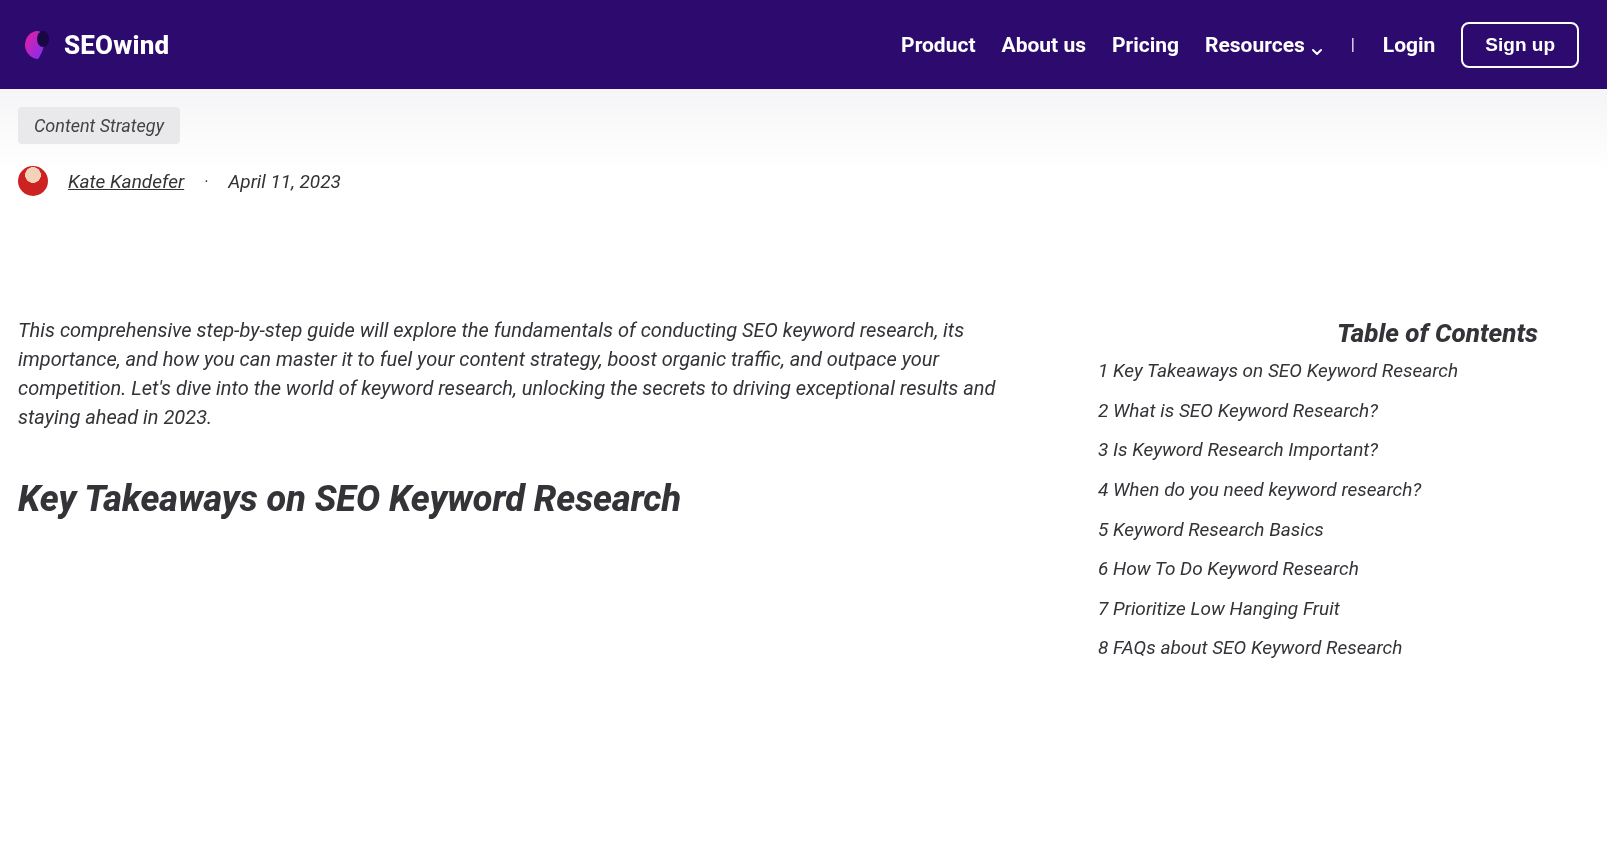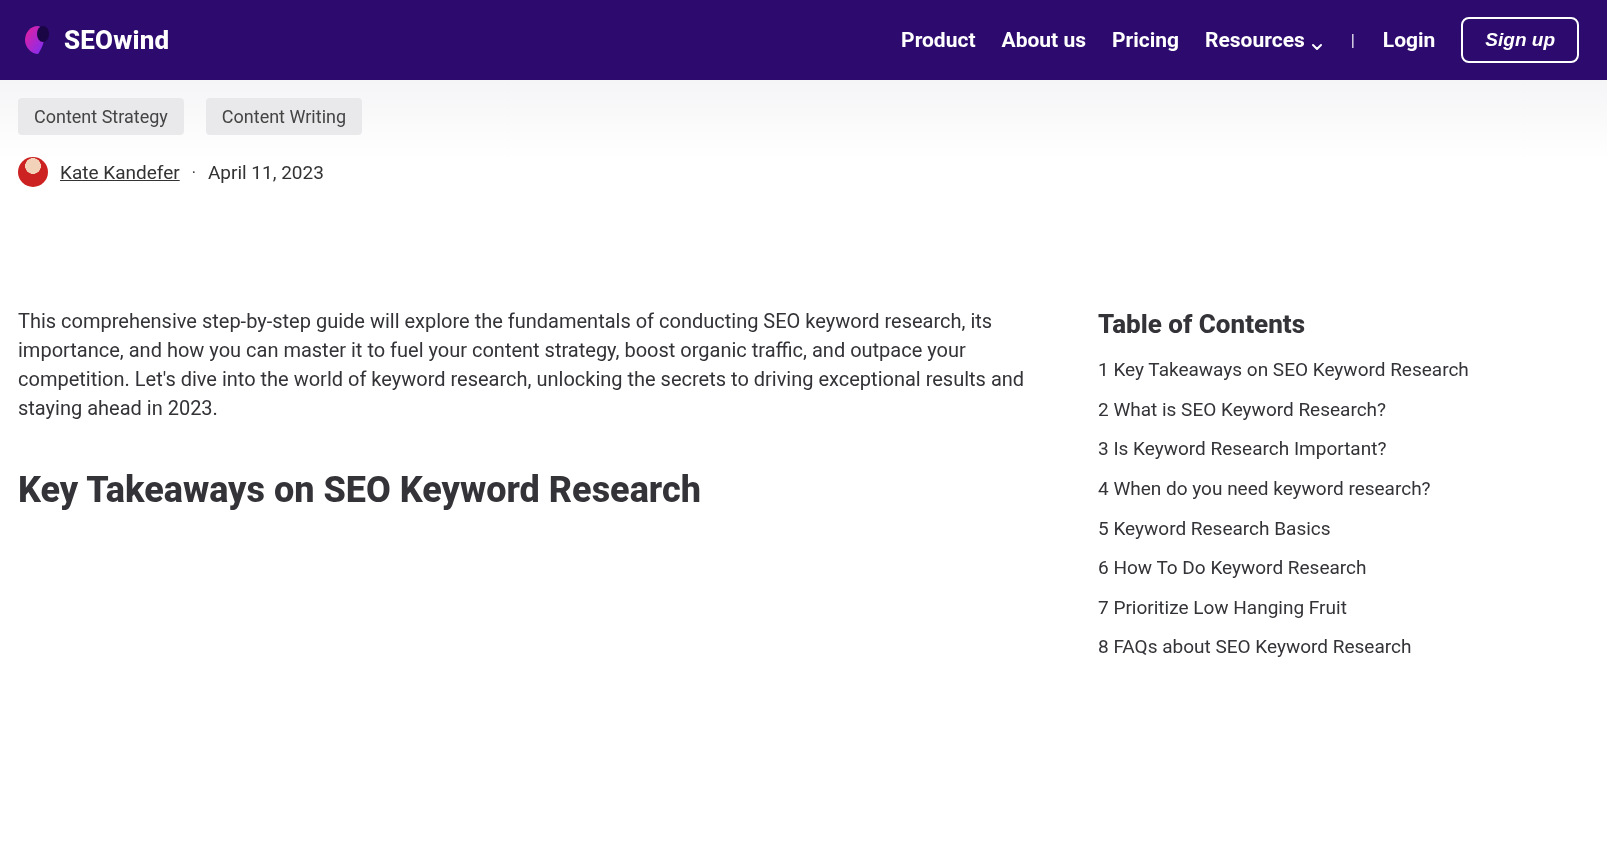--- a/index.html
+++ b/index.html
@@ -3,21 +3,21 @@
 <meta charset="utf-8">
 <style>
 * { margin: 0; padding: 0; box-sizing: border-box; }
 body {
   font-family: -apple-system, BlinkMacSystemFont, "Segoe UI", Roboto, "Helvetica Neue", Arial, sans-serif;
   color: #2d2d2d;
   background: #fff;
 }
 .header {
   background: #2c0a6e;
-  height: 80px;
+  height: 89px;
   display: flex;
   align-items: center;
   justify-content: space-between;
   padding: 0 28px 0 22px;
 }
 .logo-wrap {
   display: flex;
   align-items: center;
   gap: 10px;
 }
@@ -56,30 +56,30 @@
 }
 .signup-btn {
   border: 2px solid #fff;
   border-radius: 8px;
   padding: 10px 22px;
   color: #fff;
   font-size: 19px;
   font-weight: 700;
   background: transparent;
   cursor: pointer;
-  font-style: italic;
 }
 .chev-down {
   display: inline-block;
   width: 12px;
   height: 12px;
 }
 .main {
   padding: 18px 10px 0 18px;
   background: linear-gradient(180deg, #f5f5f7 0%, #ffffff 80px);
+  font-style: italic;
 }
 .tags {
   display: flex;
   gap: 22px;
   margin-bottom: 22px;
 }
 .tag {
   background: #e9e9eb;
   color: #444;
   padding: 8px 16px;
@@ -91,21 +91,21 @@
   font-size: 51px;
   font-weight: 800;
   color: #333338;
   line-height: 1.08;
   margin-bottom: 22px;
   letter-spacing: -0.5px;
 }
 .byline {
   display: flex;
   align-items: center;
-  gap: 12px;
+  gap: 20px;
   margin-bottom: 120px;
 }
 .avatar {
   width: 30px;
   height: 30px;
   border-radius: 50%;
   background: radial-gradient(circle at 50% 30%, #f2d2b8 0%, #f2d2b8 30%, #cc2222 31%, #cc2222 100%);
   position: relative;
   overflow: hidden;
 }
@@ -149,21 +149,22 @@
 }
 .toc {
   width: 440px;
   flex-shrink: 0;
   padding-top: 2px;
 }
 .toc-title {
   font-size: 26px;
   font-weight: 800;
   color: #333338;
-  margin-bottom: 18px;
+  margin-bottom: 10px;
+  text-align: right;
 }
 .toc-item {
   font-size: 19px;
   color: #333338;
   line-height: 1.35;
   margin-bottom: 14px;
   cursor: pointer;
 }
 </style>
 </head>
@@ -199,21 +200,20 @@
     </a>
     <span class="nav-sep">|</span>
     <a class="nav-link">Login</a>
     <button class="signup-btn">Sign up</button>
   </div>
 </div>
 
 <div class="main">
   <div class="tags">
     <div class="tag">Content Strategy</div>
-    <div class="tag">Content Writing</div>
   </div>
 
 
   <div class="byline">
     <div class="avatar"></div>
     <a class="author">Kate Kandefer</a>
     <span class="dot">·</span>
     <span class="date">April 11, 2023</span>
   </div>
 

